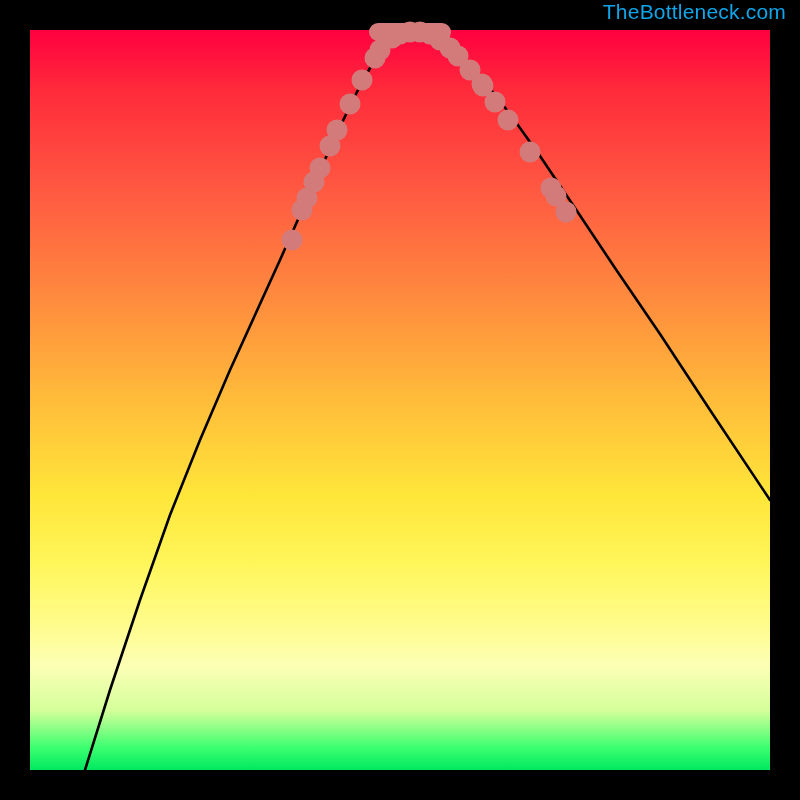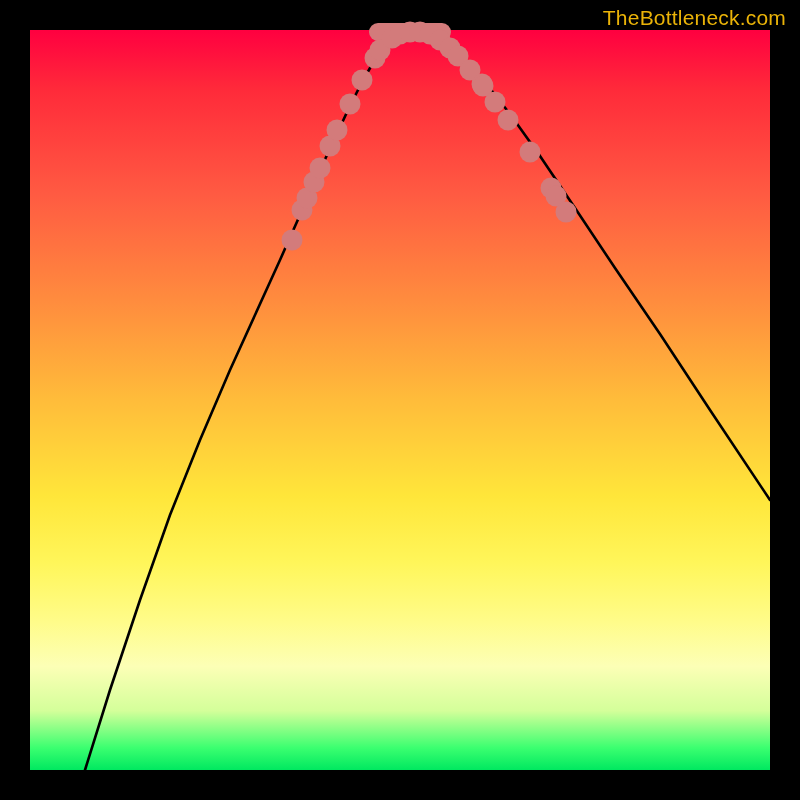--- a/index.html
+++ b/index.html
@@ -36,23 +36,23 @@
       #fff65a 72%,
       #fffc8a 80%,
       #fcffb6 86%,
       #d4ff9a 92%,
       #3bff70 97%,
       #00e860 100%
     );
   }
   .watermark {
     position: absolute;
-    top: 6px;
+    top: 0;
     right: 14px;
-    color: #eab308;
+    color: #0ea5e9;
     font-size: 21px;
     font-weight: 500;
     letter-spacing: 0.2px;
     user-select: none;
   }
   svg.curves {
     position: absolute;
     top: 0;
     left: 0;
     width: 740px;

